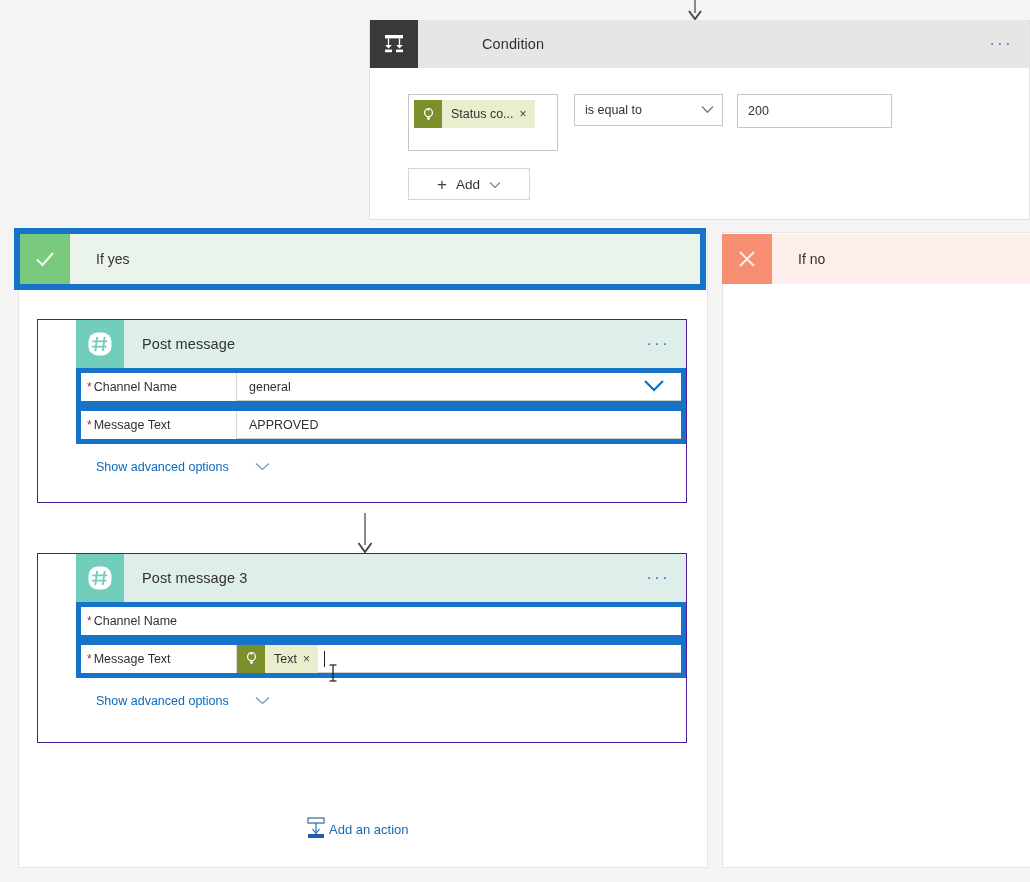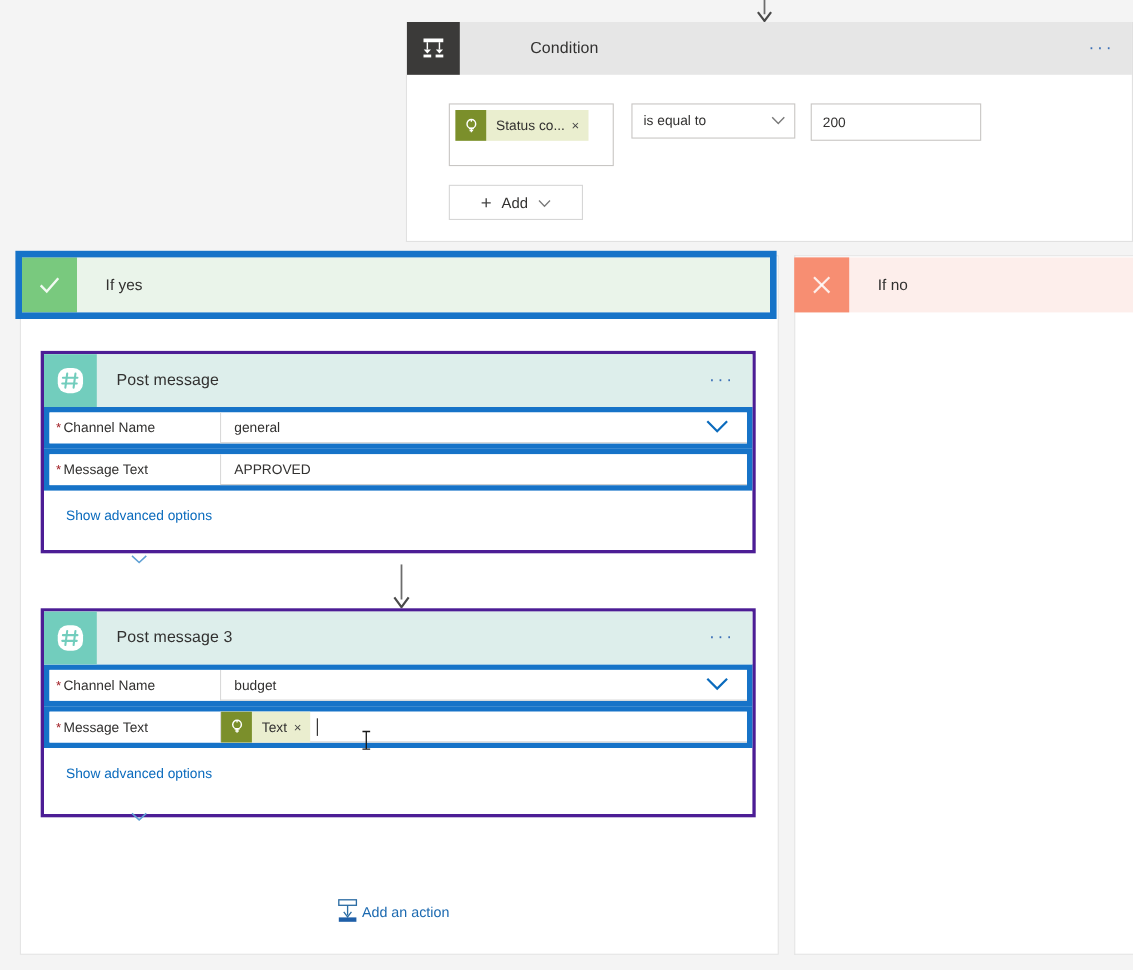--- a/index.html
+++ b/index.html
@@ -227,22 +227,23 @@
     height: 50px;
     background: #fdeeeb;
     display: flex;
     align-items: center;
   }
 
   
   .action-card {
     position: absolute;
     background: #ffffff;
-    border: 3px solid #4c1d95;
-    box-sizing: border-box;
+    border: 1px solid #4c1d95;
+    box-sizing: border-box;
+    padding-left: 38px;
   }
   #post-message-1 { left: 37px; top: 319px; width: 650px; height: 184px; }
   #post-message-2 { left: 37px; top: 553px; width: 650px; height: 190px; }
 
   .action-header {
     height: 48px;
     background: #ddeeeb;
     display: flex;
     align-items: center;
     position: relative;
@@ -299,21 +300,20 @@
     transform: translateY(-50%);
   }
   .adv-link {
     margin: 16px 0 0 20px;
     font-size: 12.5px;
     color: #0b6bbd;
     display: inline-flex;
     align-items: center;
     gap: 26px;
     cursor: pointer;
-    flex-direction: column;
   }
   .caret-blink {
     display: inline-block;
     width: 1px;
     height: 16px;
     background: #222;
     margin-left: 6px;
   }
 
   
@@ -512,28 +512,20 @@
     </div>
     <div class="card-title">Post message 3</div>
     <div class="ellipsis-btn">···</div>
   </div>
 
   <div class="field-row hl">
     <div class="field-label">
       <span class="req-star">*</span>
       <span>Channel Name</span>
     </div>
-    <div class="field-value">
-      <span>budget</span>
-      <span class="chev">
-        <svg width="22" height="13" viewBox="0 0 22 13">
-            <polyline points="2,2 11,11 20,2" fill="none" stroke="#0b6bbd" stroke-width="2"></polyline>
-          </svg>
-      </span>
-    </div>
   </div>
 
   <div class="field-row hl">
     <div class="field-label">
       <span class="req-star">*</span>
       <span>Message Text</span>
     </div>
     <div class="field-value" style="padding-left:0">
       <span class="token">
         <span class="token-ico">

